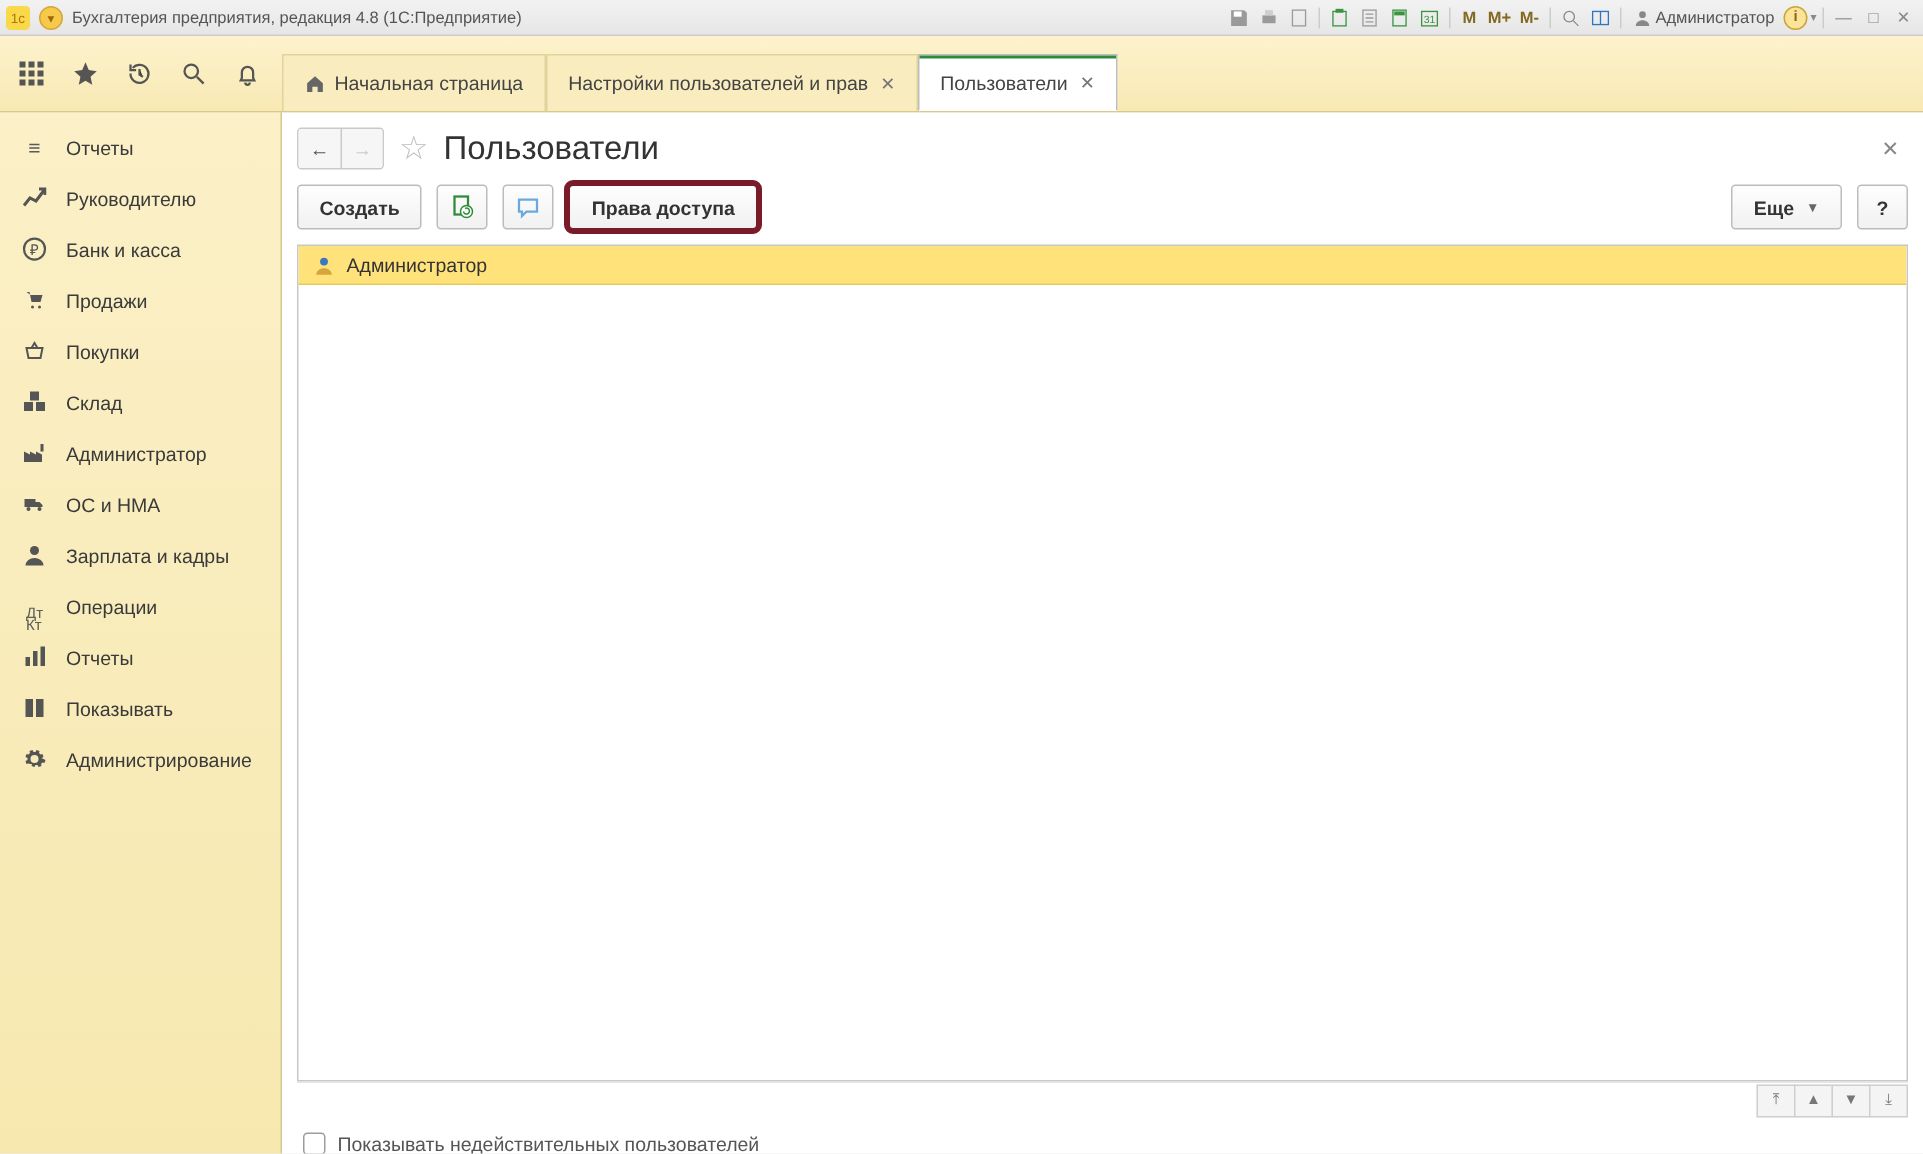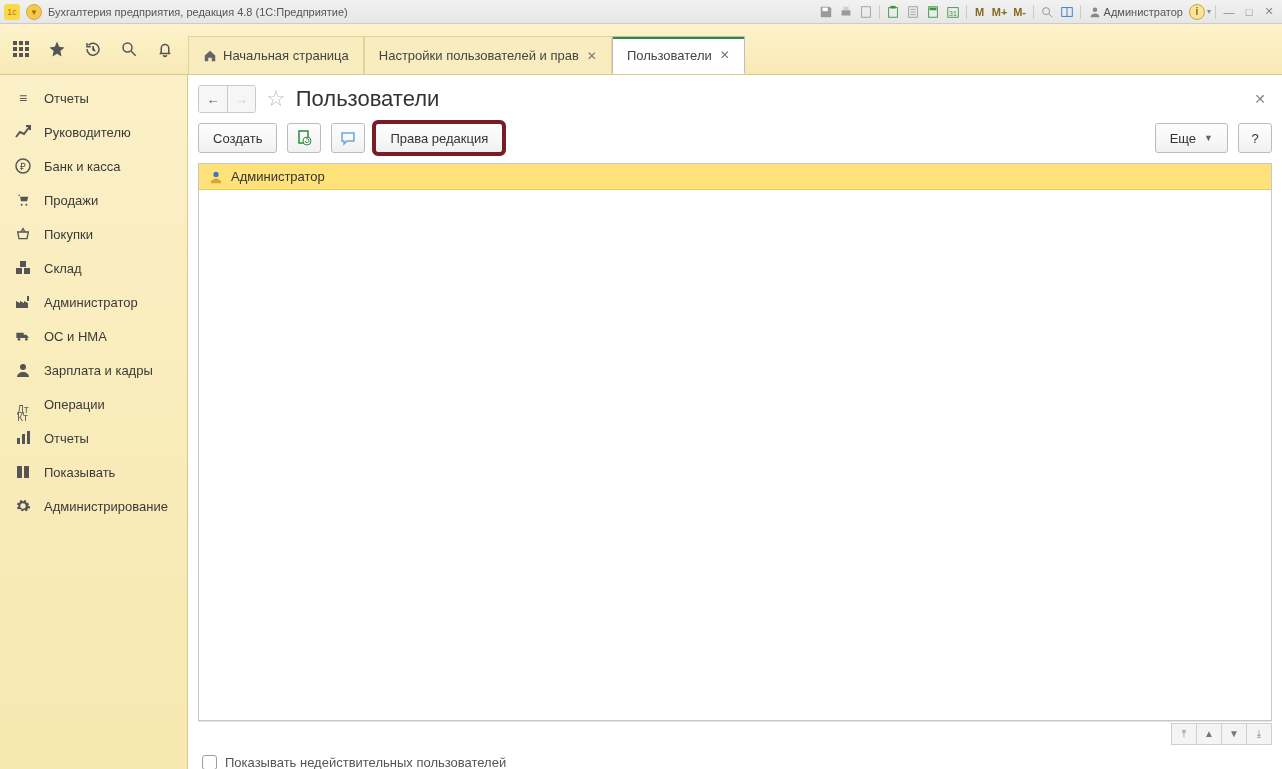--- a/index.html
+++ b/index.html
@@ -115,21 +115,21 @@
   .page-close { margin-left:auto; color:#888; font-size:14px; cursor:pointer; padding:4px; }
 
   .toolbar {
     display:flex; align-items:center; gap:10px; padding-bottom:10px;
   }
   .btn {
     height:30px; padding:0 14px;
     border:1px solid #bcbcbc; border-radius:3px;
     background:linear-gradient(#fefefe,#f1f1f1);
     display:flex; align-items:center; gap:6px;
-    font-size:13px; color:#333; cursor:pointer;
+    font-size:13px; color:#333; cursor:pointer;font-weight:bold;
   }
   .btn.icon-only { width:34px; padding:0; justify-content:center; }
   .btn.highlight-red { outline:4px solid #7a1c28; outline-offset:-1px; }
   .toolbar-spacer { flex:1; }
   .btn .caret { font-size:9px; color:#666; margin-left:2px; }
 
   .listpanel {
     flex:1;
     border:1px solid #c7c7c7;
     display:flex; flex-direction:column;
@@ -445,21 +445,21 @@
             <circle cx="11" cy="11" r="4" fill="#fff" stroke="#2f8a3a"></circle>
             <path d="M9 11a2 2 0 1 0 1-2" fill="none" stroke="#2f8a3a"></path>
           </svg>
       </button>
       <button class="btn icon-only">
         <svg width="16" height="16" viewBox="0 0 16 16">
             <path fill="none" stroke="#6aa8de" stroke-width="1.5" d="M2 3h12v8H7l-3 3v-3H2z"></path>
           </svg>
       </button>
       <button class="btn highlight-red">
-        <span>Права редакция</span>
+        <span>Права доступа</span>
       </button>
       <div class="toolbar-spacer"></div>
       <button class="btn">
         <span>Еще</span>
         <span class="caret">▼</span>
       </button>
       <button class="btn icon-only">?</button>
     </div>
 
     <div class="listpanel">

